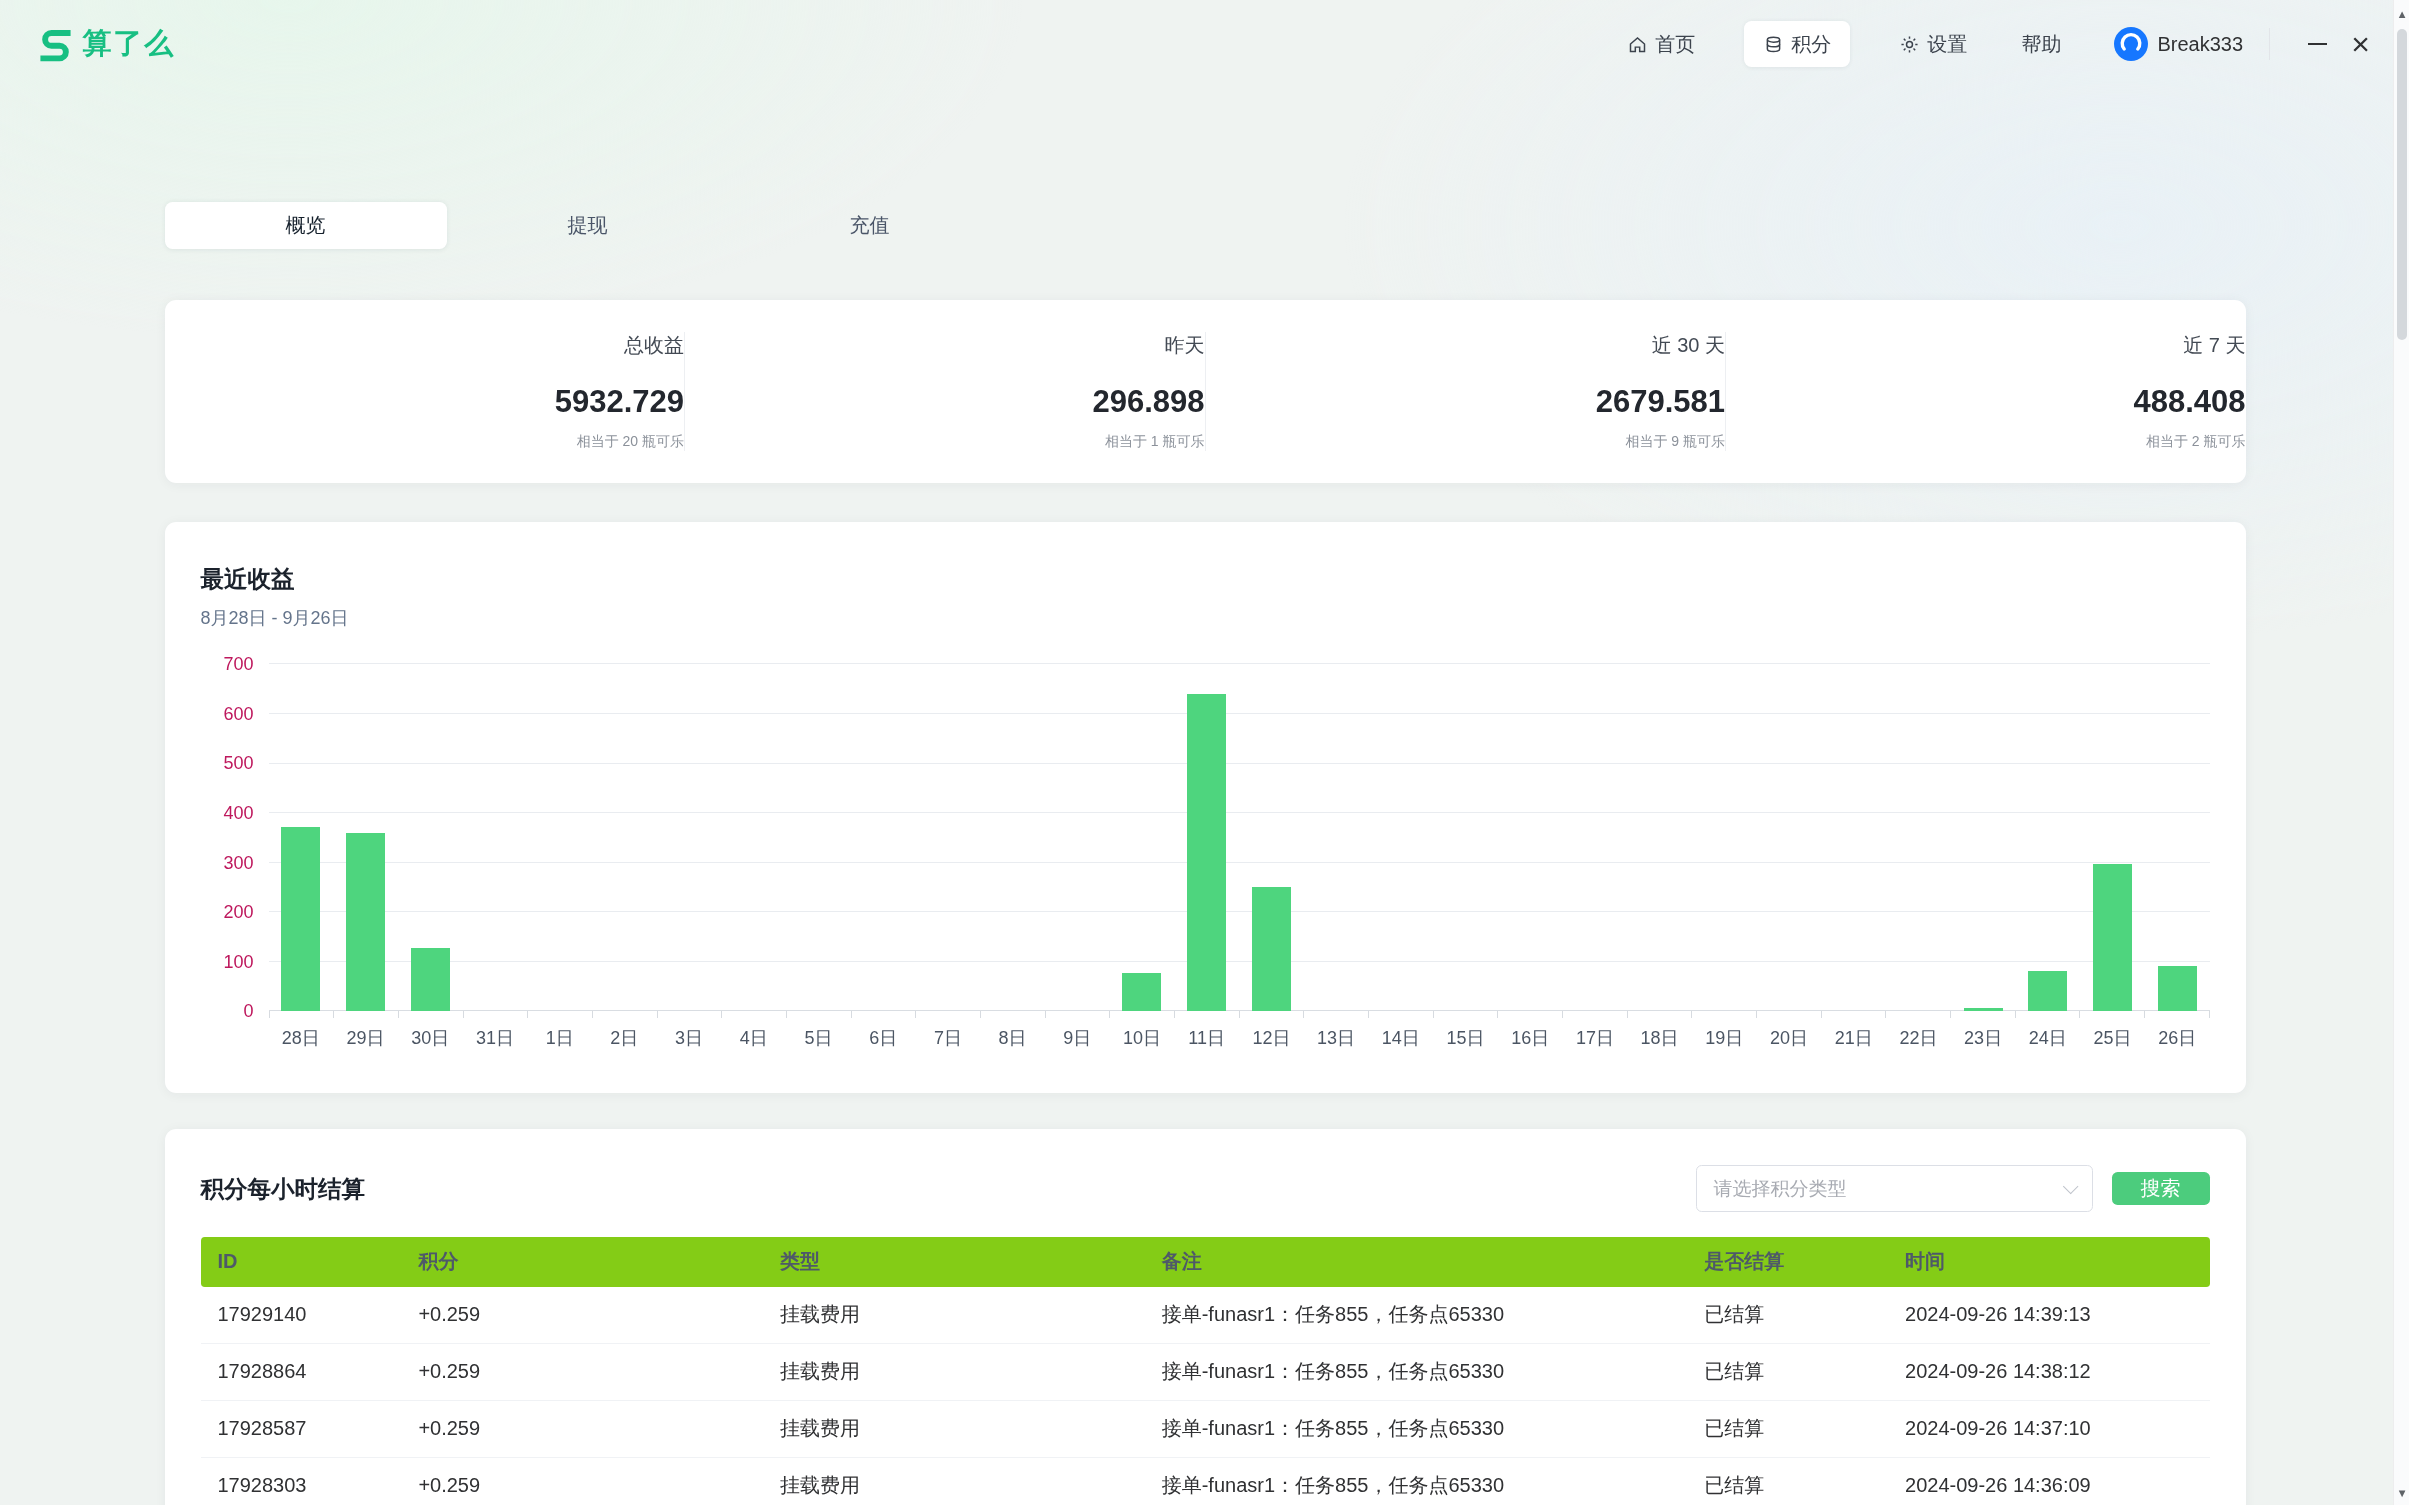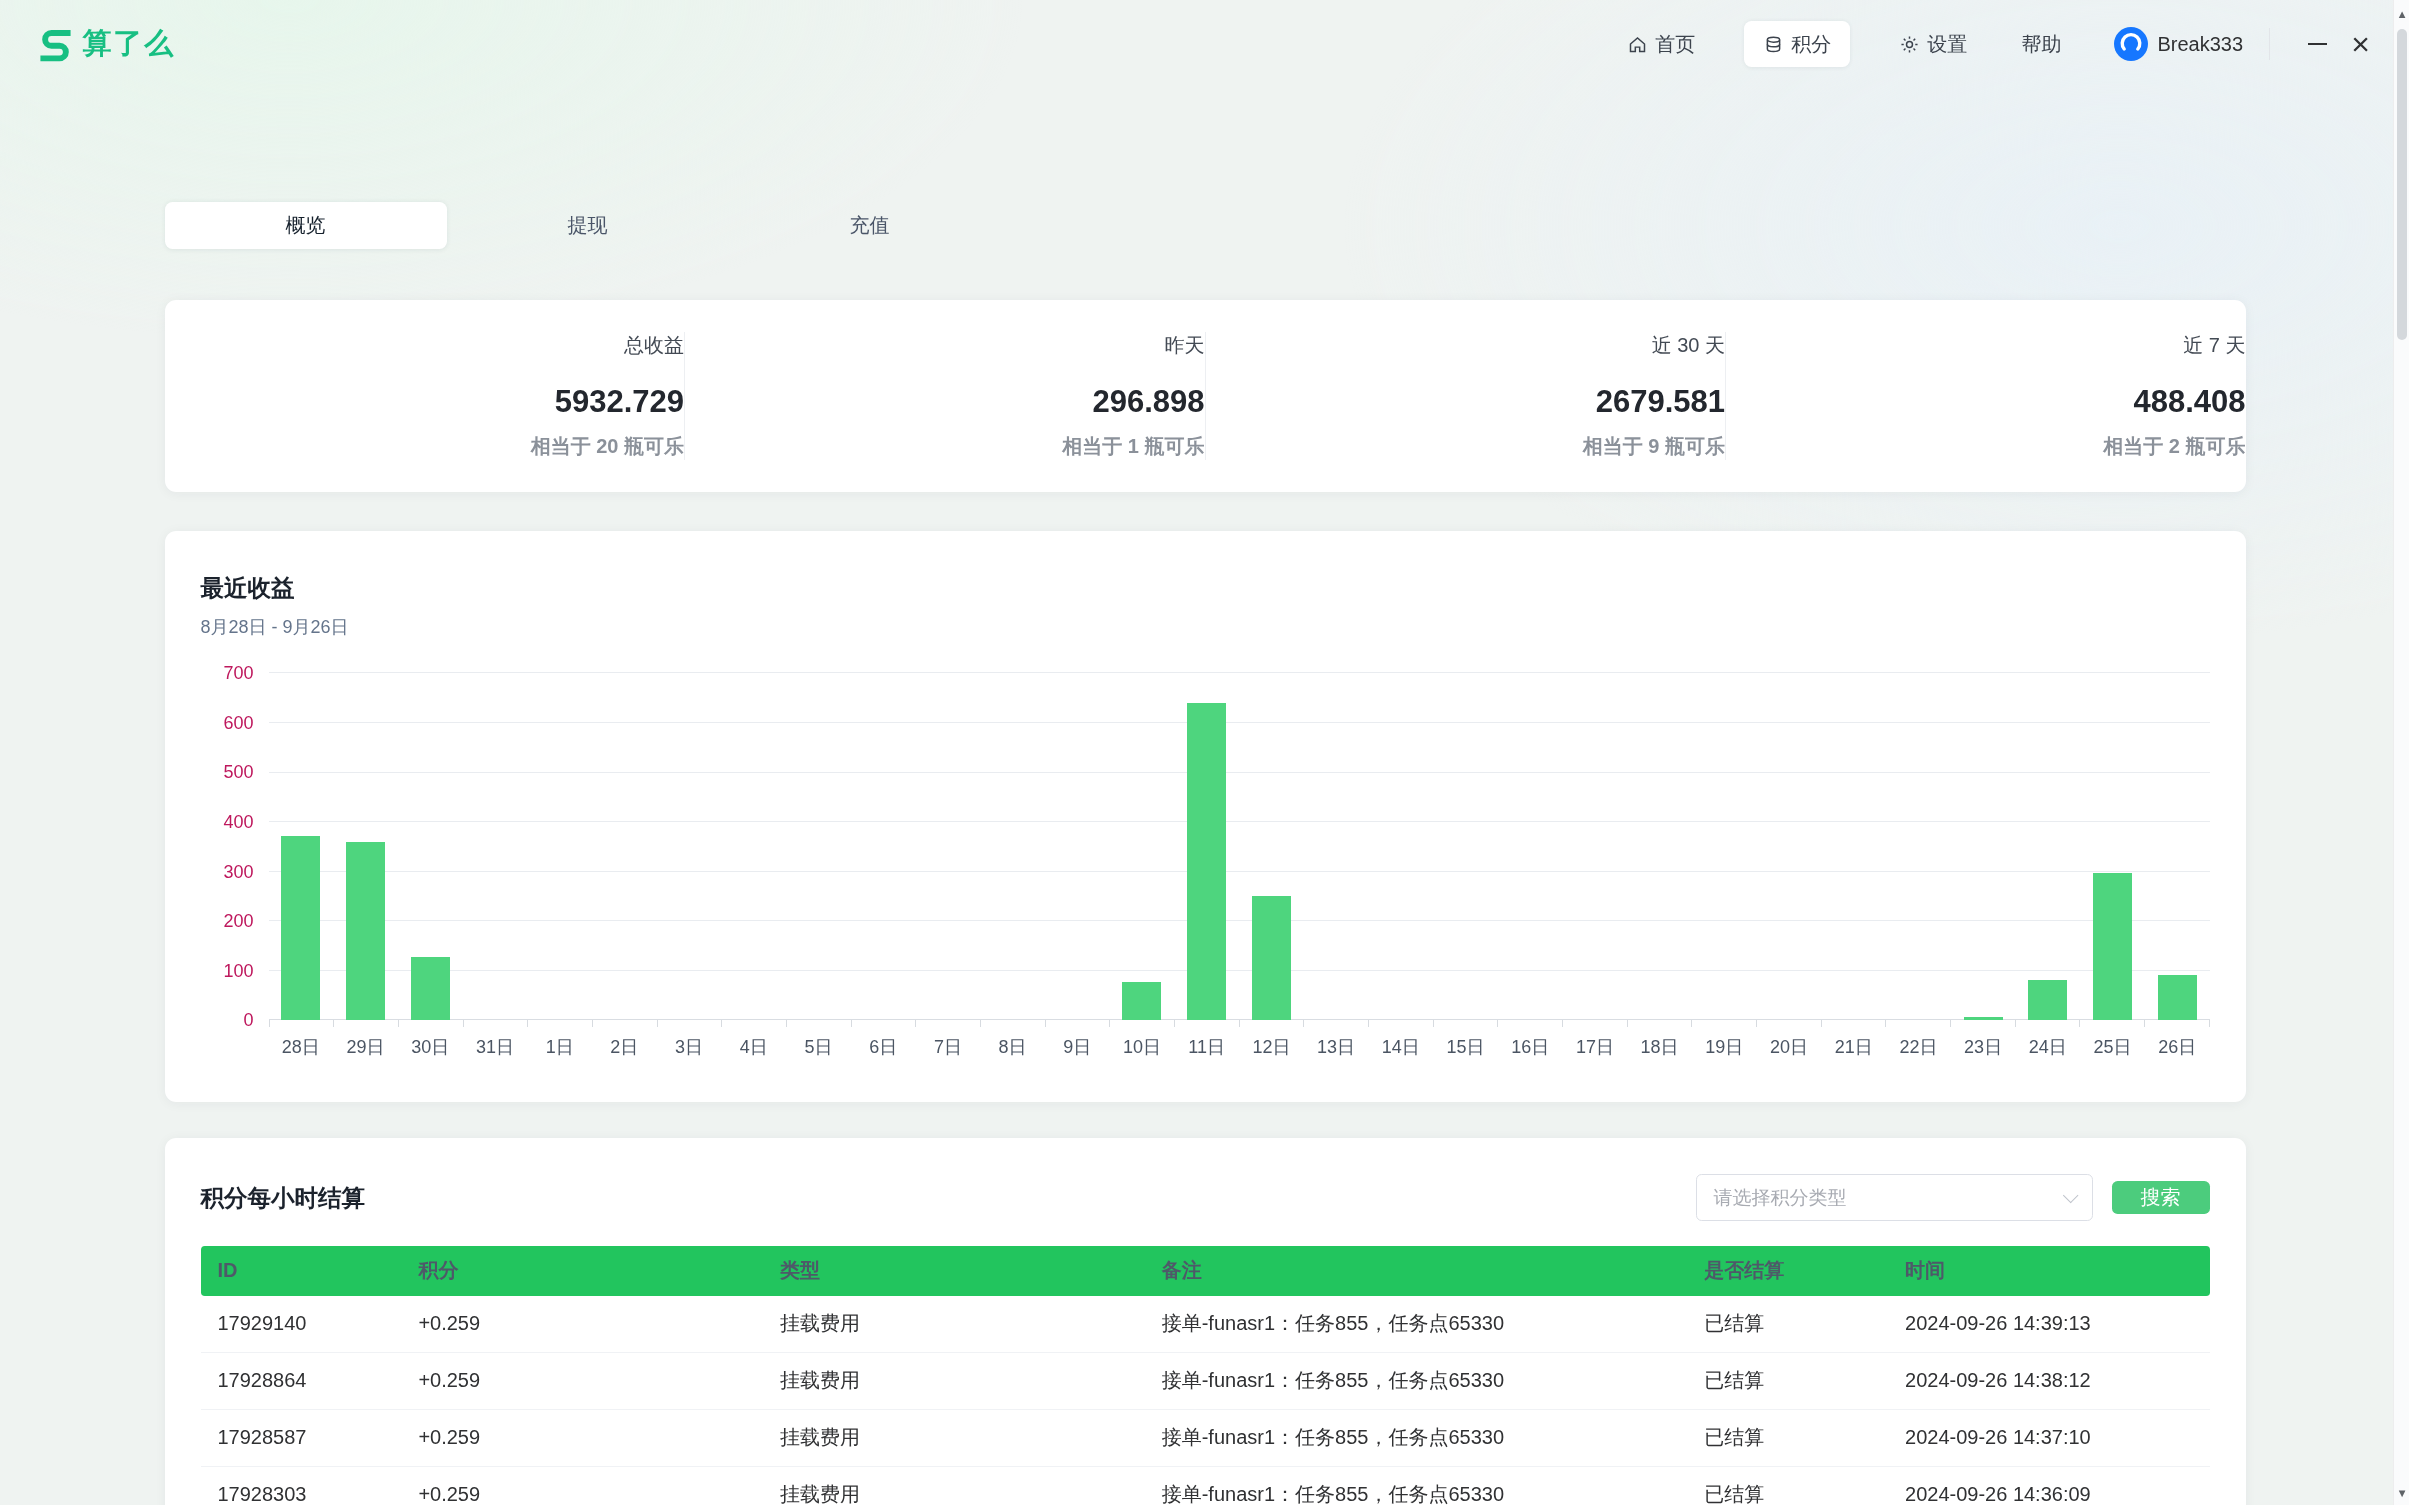--- a/index.html
+++ b/index.html
@@ -43,21 +43,21 @@
 
   
   .card{background:#ffffff;border-radius:11.3px;box-shadow:0 1.9px 11.3px rgba(31,45,61,.05);}
 
   
   .stats-card{margin-top:51px;display:flex;padding:32px 0;}
   .stat-col{flex:1;text-align:right;}
   .stat-col + .stat-col{border-left:0.9px solid #edeff2;}
   .stat-label{font-size:20px;color:#434a54;}
   .stat-value{font-size:31px;font-weight:600;color:#23272e;margin-top:25px;}
-  .stat-sub{font-size:20px;color:#8b919a;margin-top:13px;font-weight:bold;}
+  .stat-sub{font-size:14px;color:#8b919a;margin-top:13px;}
 
   
   .chart-card{margin-top:39px;padding:41px 36px 43px 36px;}
   .card-title{margin:0;font-size:23.5px;font-weight:700;color:#1b222c;}
   .chart-subtitle{margin-top:11.3px;font-size:18px;color:#64748b;}
   .chart{display:flex;margin-top:34px;}
   .y-axis{position:relative;width:68px;height:347px;flex:none;}
   .ylabel{position:absolute;right:15px;transform:translateY(50%);font-size:18px;color:#be185d;}
   .plot-wrap{flex:1;min-width:0;}
   .plot{position:relative;height:347px;}
@@ -78,21 +78,21 @@
   .table-controls{display:flex;align-items:center;gap:19px;}
   .select{width:397px;height:47px;background:#fff;border:0.9px solid #dcdfe6;border-radius:5.6px;
           display:flex;align-items:center;justify-content:space-between;padding:0 17px;box-sizing:border-box;}
   .select .placeholder{font-size:19px;color:#a8abb2;}
   .chevron{width:10.4px;height:10.4px;border-right:1.9px solid #c0c4cc;border-bottom:1.9px solid #c0c4cc;
            transform:rotate(45deg) translateY(-2.8px);}
   .search-btn{height:33px;padding:0 29px;border:none;border-radius:5.6px;background:var(--btn);
               color:#ffffff;font-size:20px;font-family:inherit;}
   .table{margin-top:24.5px;}
   .trow{display:grid;grid-template-columns:10% 18% 19% 27% 10% 16%;align-items:center;}
-  .trow.thead{background:#22c55e;height:50px;border-radius:3.8px;}
+  .trow.thead{background:#84cc16;height:50px;border-radius:3.8px;}
   .trow.thead .tcellv{font-weight:700;color:#4e5969;font-size:20px;}
   .tbody-row{height:56px;border-bottom:0.9px solid #f0f2f5;}
   .tcellv{font-size:20px;color:#303133;padding-left:17px;white-space:nowrap;overflow:hidden;}
 
   
   .scrollbar{position:absolute;top:0;right:0;width:16px;height:1506px;background:#fafbfc;
              border-left:0.9px solid #ededee;display:flex;flex-direction:column;align-items:center;}
   .sb-arrow{font-size:11.3px;color:#5f6368;padding:7.5px 0;}
   .sb-thumb{width:10.4px;height:311px;border-radius:5.6px;background:#d4d8dc;margin-top:1.9px;}
   .sb-spacer{flex:1;}

